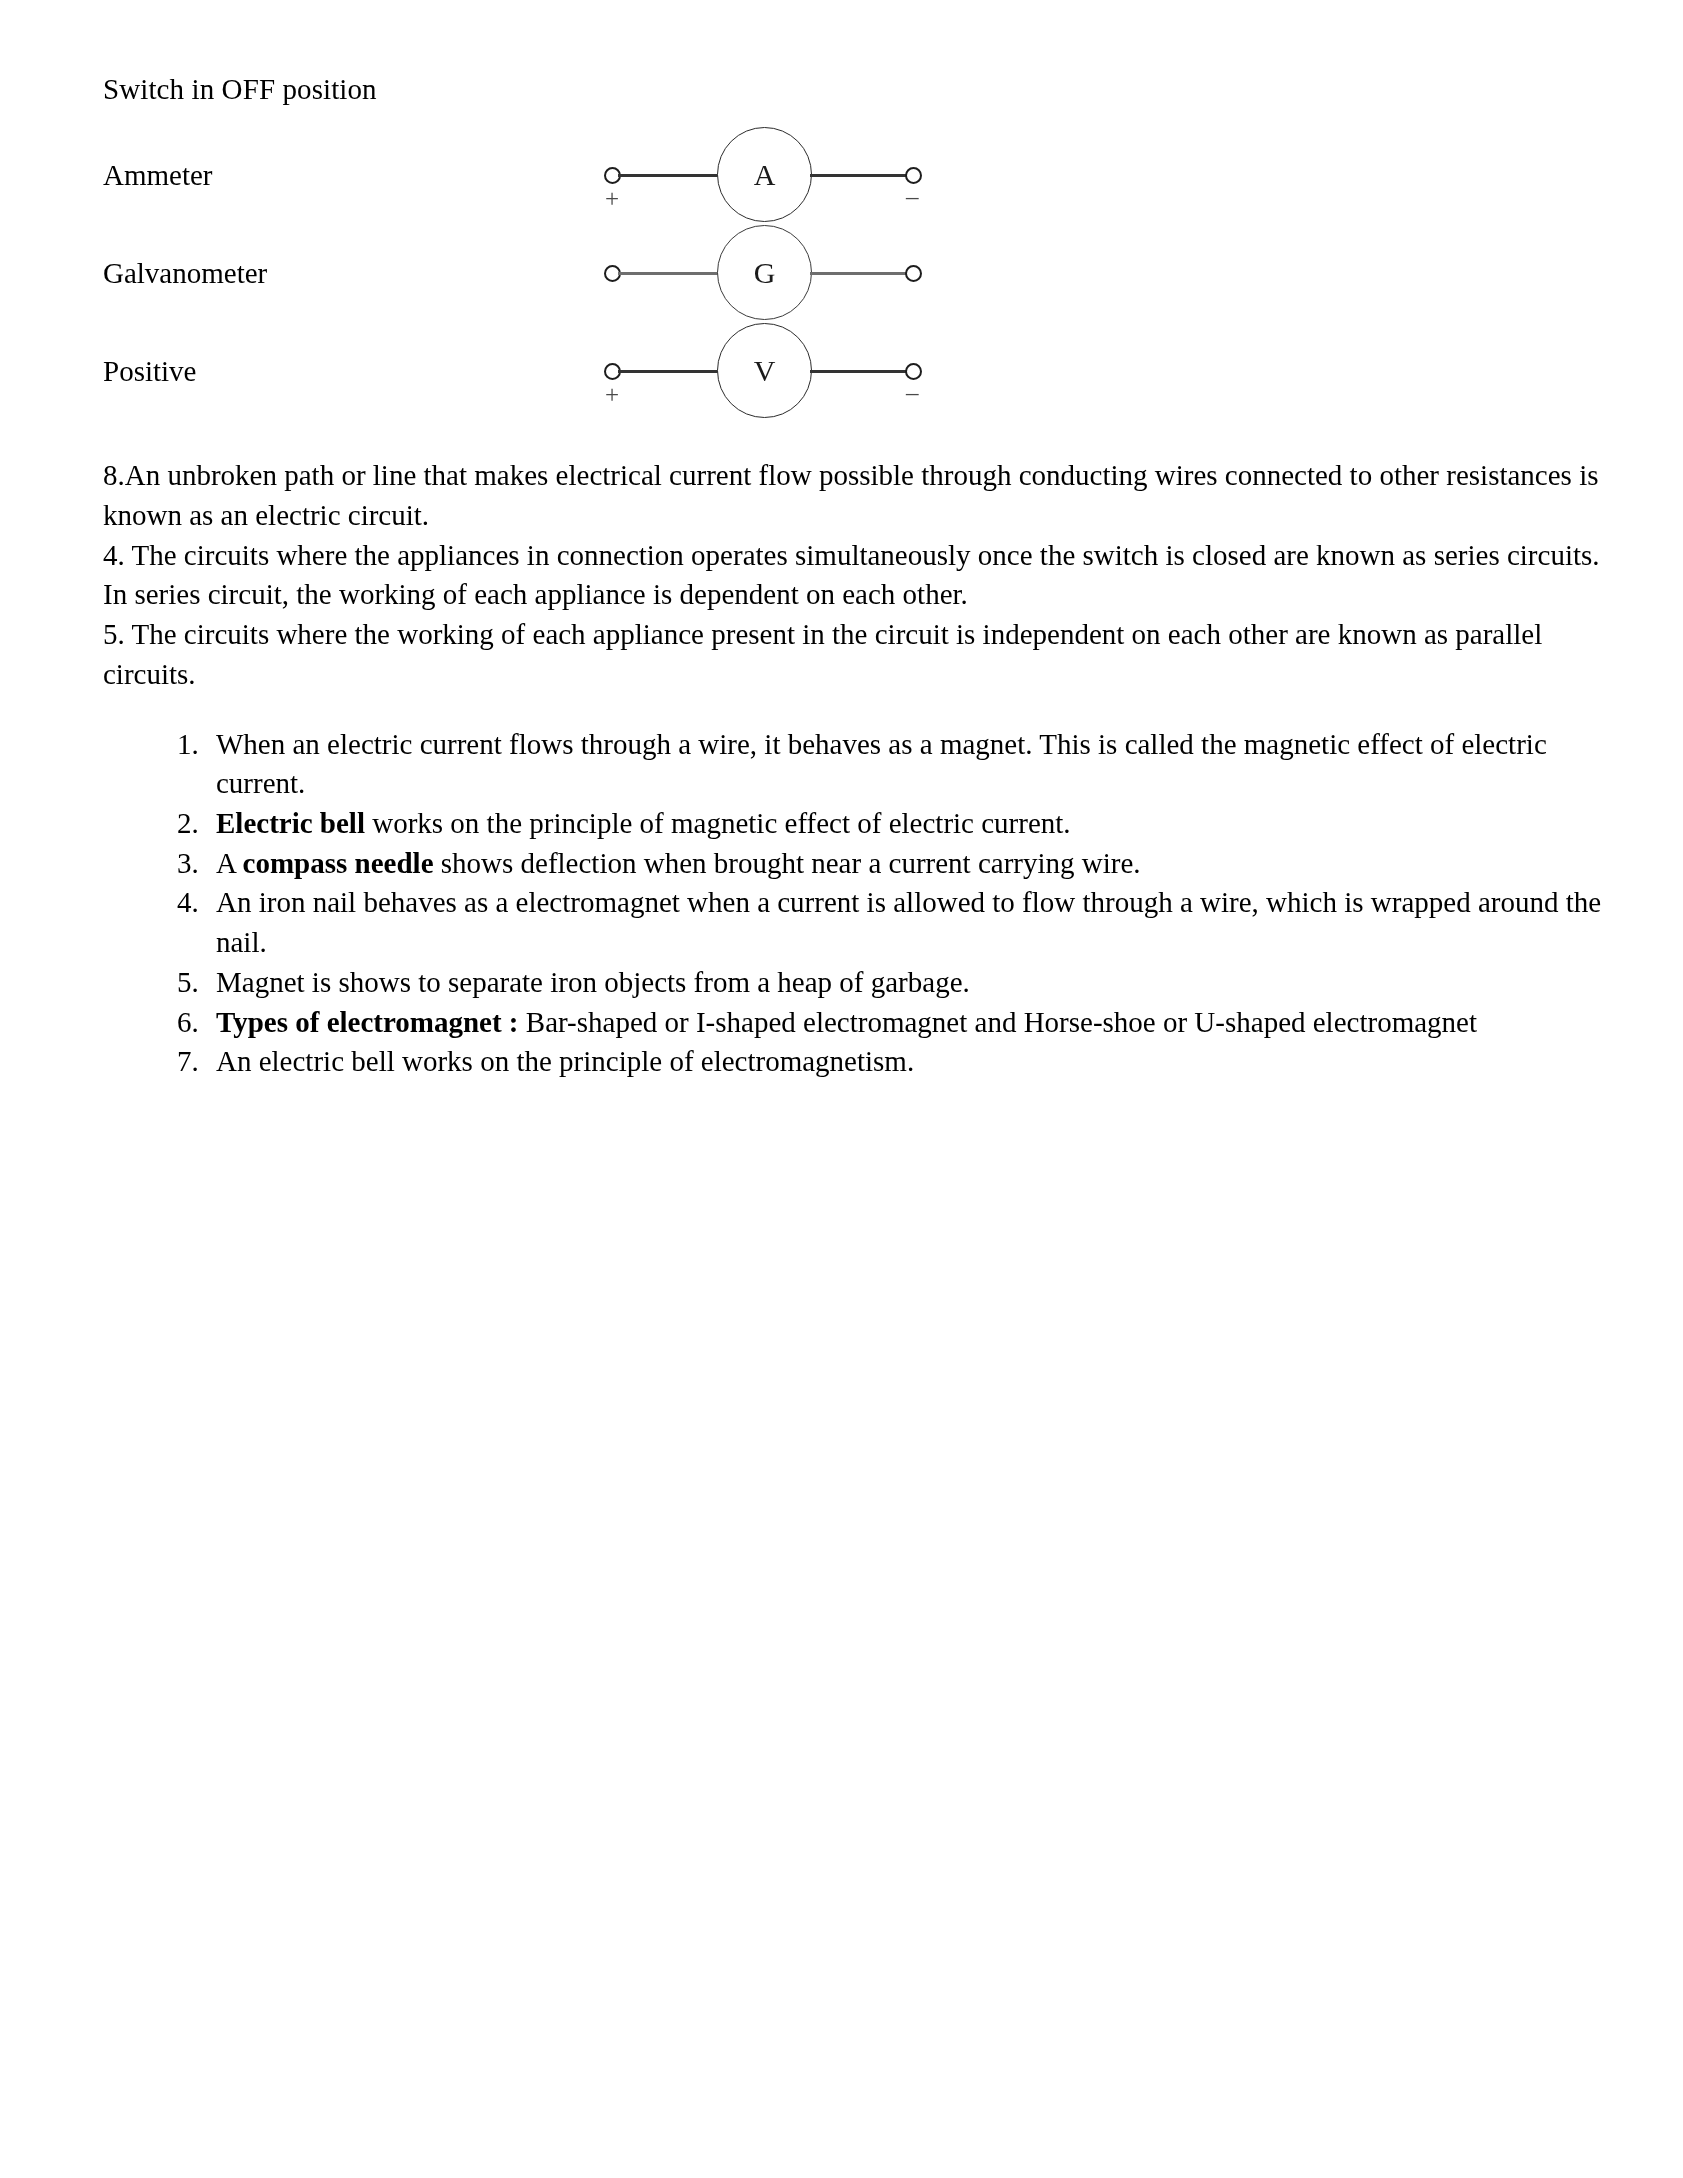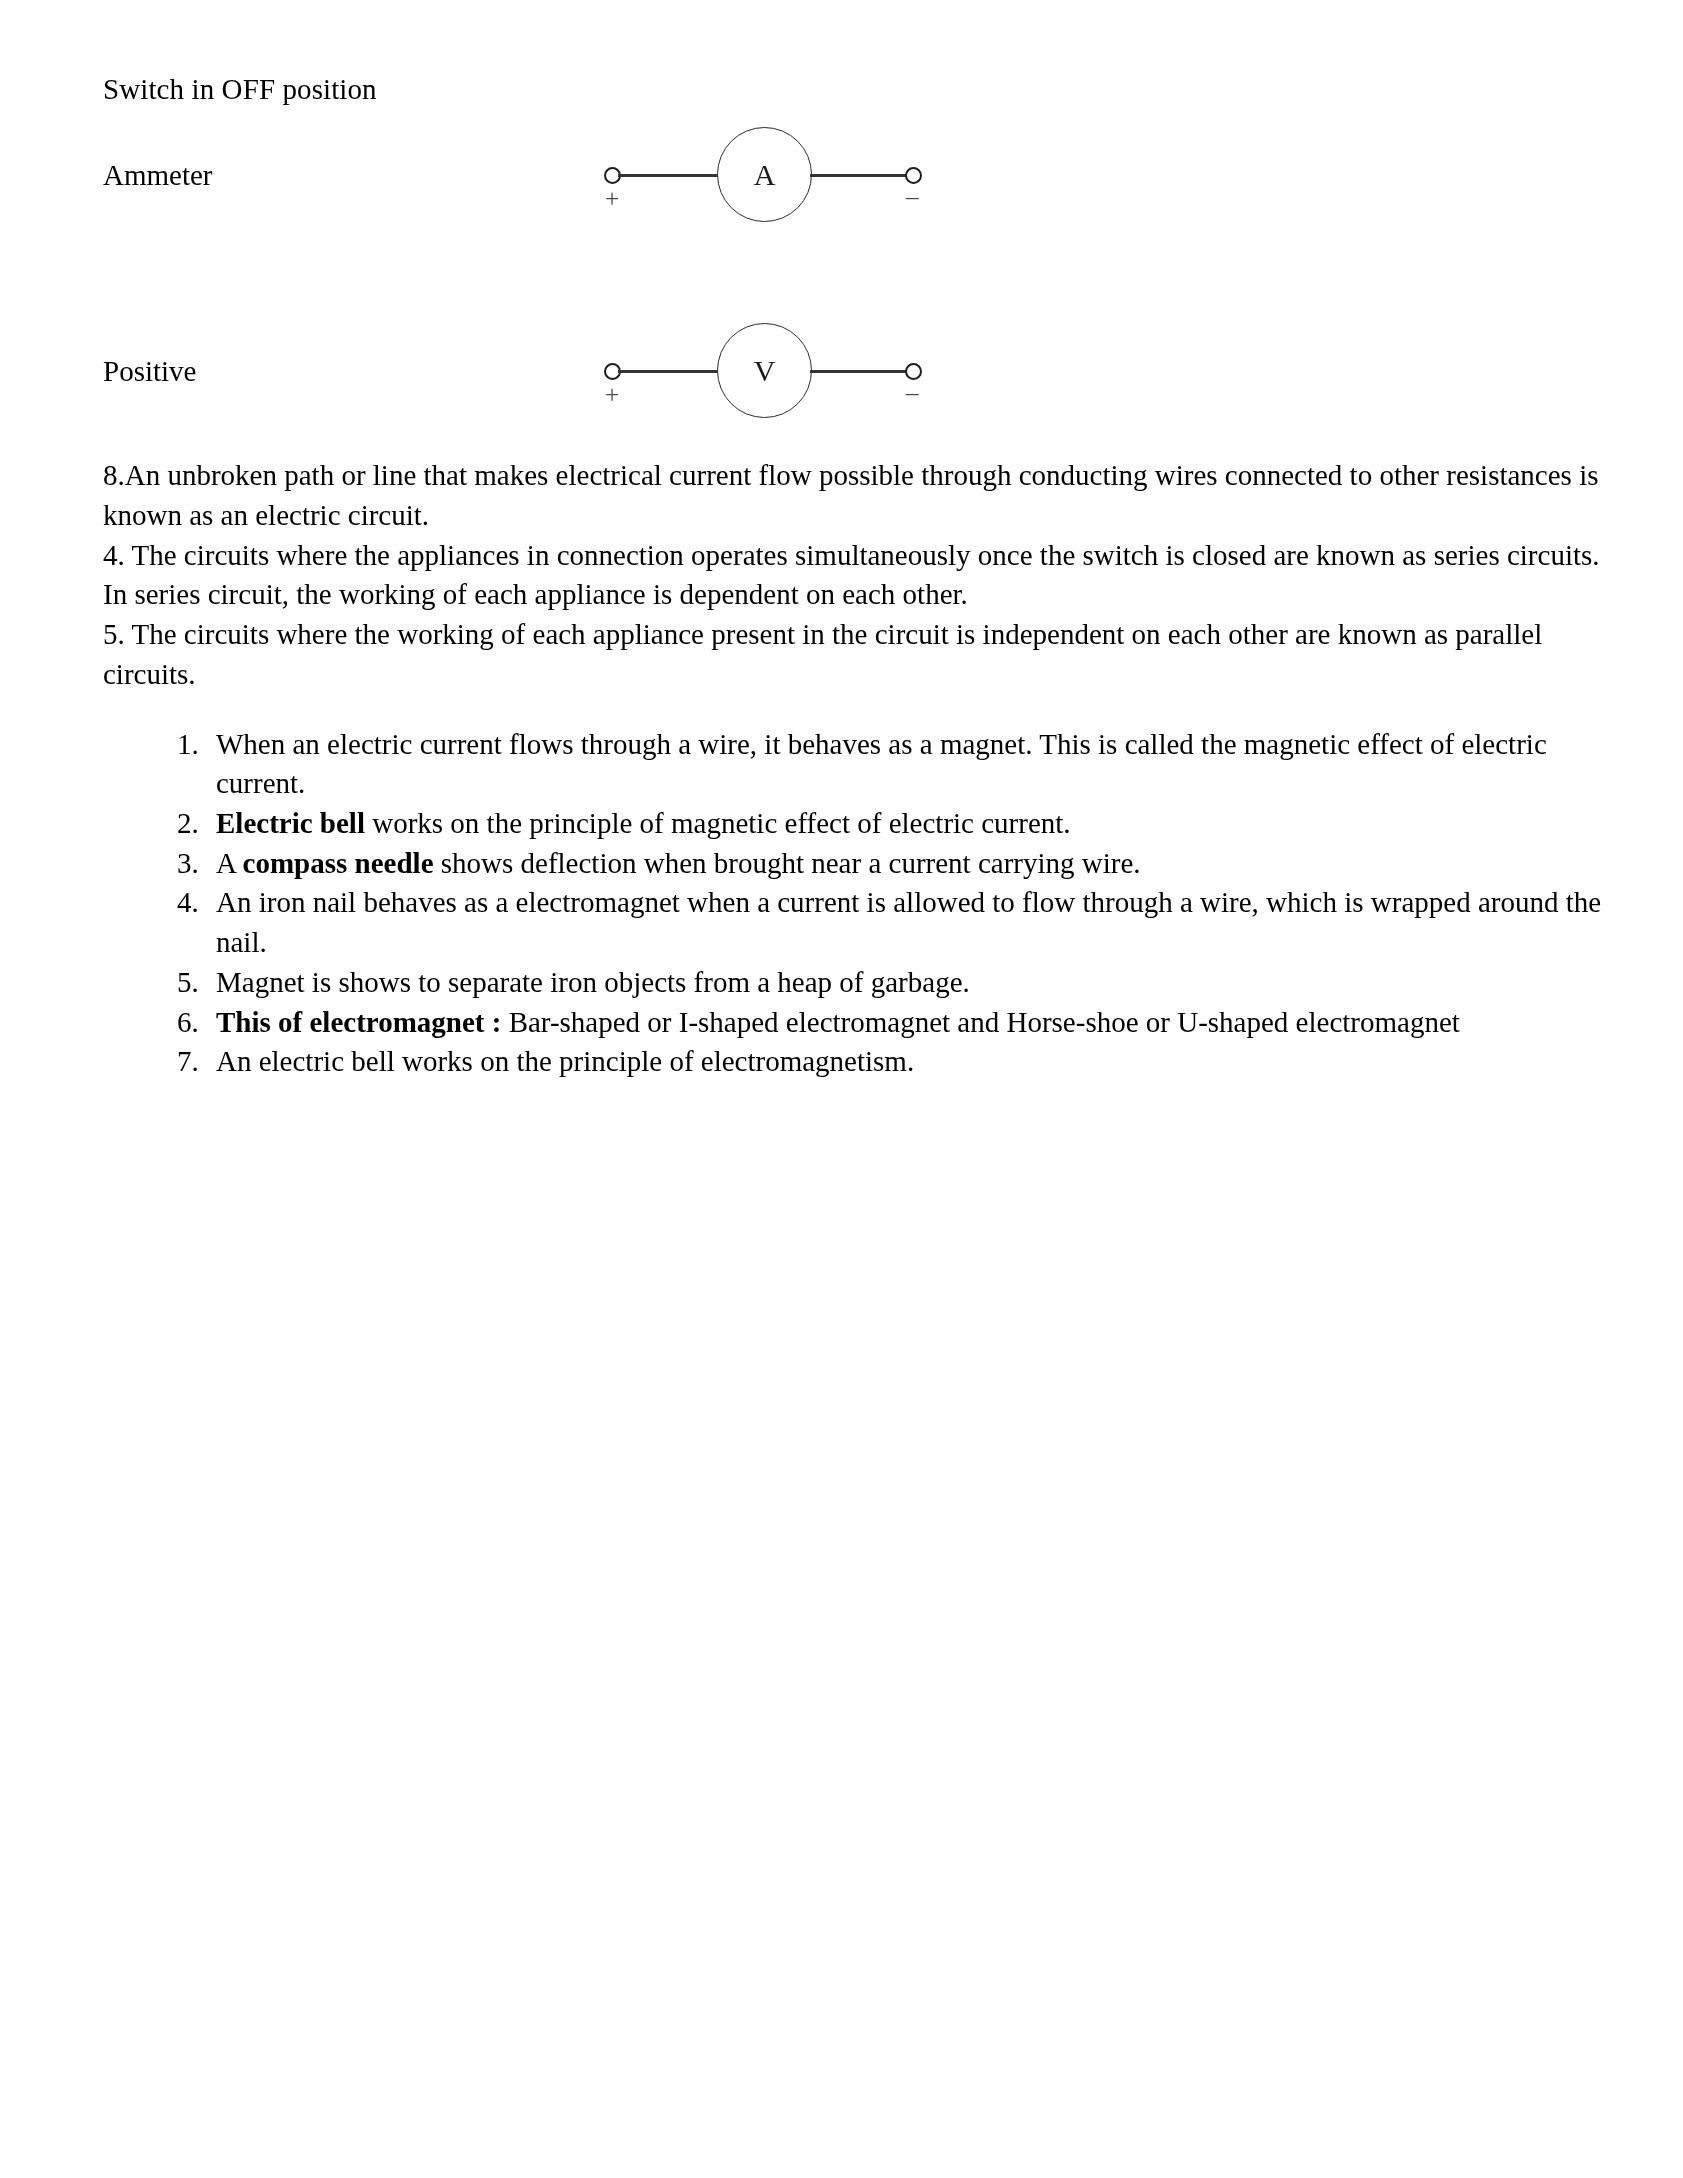--- a/index.html
+++ b/index.html
@@ -171,20 +171,34 @@
           <div class="lead left"></div>
           <div class="circle">
             <span>A</span>
           </div>
           <div class="lead right"></div>
           <div class="term right"></div>
           <div class="polarity minus">–</div>
         </div>
       </div>
 
+      <div class="meter-row r2">
+        <div class="meter-label">Galvanometer</div>
+        <div class="sym thin">
+          <div class="term left"></div>
+          <div class="polarity plus"></div>
+          <div class="lead left"></div>
+          <div class="circle">
+            <span>G</span>
+          </div>
+          <div class="lead right"></div>
+          <div class="term right"></div>
+          <div class="polarity minus"></div>
+        </div>
+      </div>
 
       <div class="meter-row r3">
         <div class="meter-label">Positive</div>
         <div class="sym">
           <div class="term left"></div>
           <div class="polarity plus">+</div>
           <div class="lead left"></div>
           <div class="circle">
             <span>V</span>
           </div>
@@ -202,19 +216,19 @@
       <p>4. The circuits where the appliances in connection operates simultaneously once the switch is closed are known as series circuits. In series circuit, the working of each appliance is dependent on each other.</p>
       <p>5. The circuits where the working of each appliance present in the circuit is independent on each other are known as parallel circuits.</p>
     </div>
 
     <ol class="facts">
       <li><span></span><b></b><span>When an electric current flows through a wire, it behaves as a magnet. This is called the magnetic effect of electric current.</span></li>
       <li><span></span><b>Electric bell</b><span> works on the principle of magnetic effect of electric current.</span></li>
       <li><span>A </span><b>compass needle</b><span> shows deflection when brought near a current carrying wire.</span></li>
       <li><span></span><b></b><span>An iron nail behaves as a electromagnet when a current is allowed to flow through a wire, which is wrapped around the nail.</span></li>
       <li><span></span><b></b><span>Magnet is shows to separate iron objects from a heap of garbage.</span></li>
-      <li><span></span><b>This of electromagnet :</b><span>  Bar-shaped or I-shaped electromagnet and Horse-shoe or U-shaped electromagnet</span></li>
+      <li><span></span><b>Types of electromagnet :</b><span>  Bar-shaped or I-shaped electromagnet and Horse-shoe or U-shaped electromagnet</span></li>
       <li><span></span><b></b><span>An electric bell works on the principle of electromagnetism.</span></li>
     </ol>
 
   </div>
 </div>
 
 
 </body></html>

